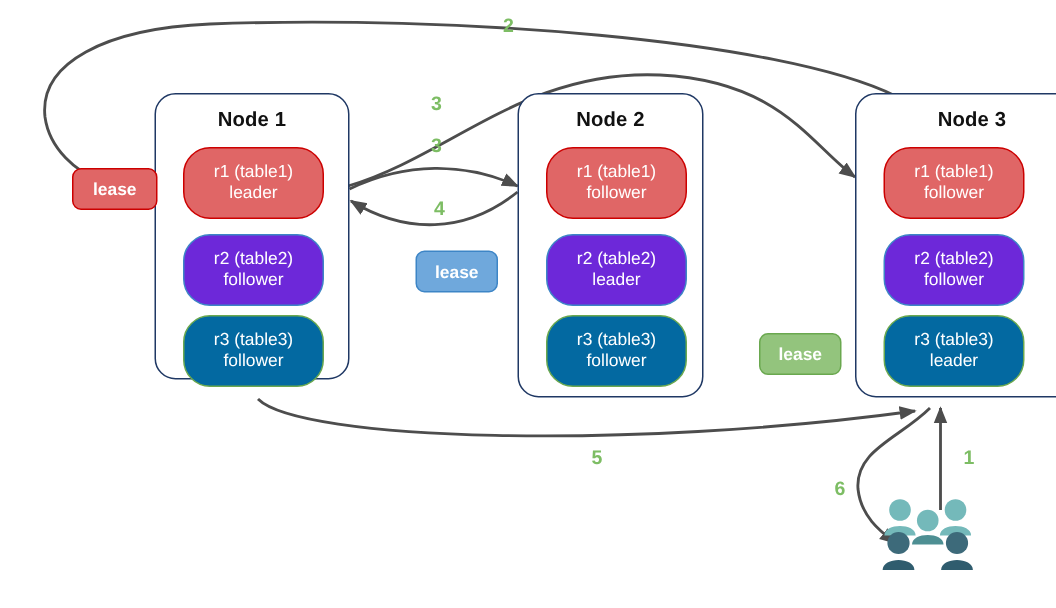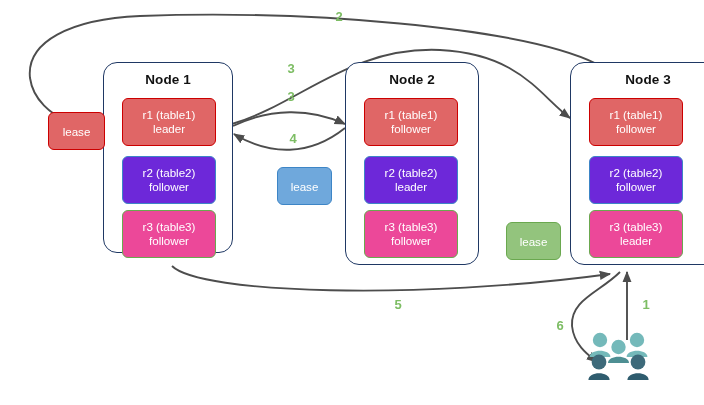--- a/index.html
+++ b/index.html
@@ -42,53 +42,54 @@
     font-weight: bold;
     color: #111111;
     letter-spacing: 0.1px;
   }
   .replica {
     position: absolute;
     left: 18px;
     width: 94px;
     height: 48px;
     box-sizing: border-box;
-    border-radius: 6px;
+    border-radius: 18px;
     display: flex;
     flex-direction: column;
     align-items: center;
     justify-content: center;
     color: #ffffff;
     font-size: 11.6px;
     line-height: 14.5px;
     text-align: center;
   }
   .replica .l1, .replica .l2 { display: block; }
   .rep-red {
     background: #e06666;
     border: 1.6px solid #cc0000;
   }
   .rep-blue {
     background: #6d28d9;
     border: 1.6px solid #3d85c6;
   }
   .rep-green {
-    background: #ec4899;
+    background: #0369a1;
     border: 1.6px solid #6aa84f;
   }
   .lease-badge {
     position: absolute;
     box-sizing: border-box;
-    height: 38px;
+    height: 28px;
     border-radius: 6px;
     display: flex;
     align-items: center;
     justify-content: center;
     color: #ffffff;
     font-size: 11.6px;
+    font-weight: bold;
   }
   .lease-red  { background: #e06666; border: 1.6px solid #cc0000; }
   .lease-blue { background: #6fa8dc; border: 1.6px solid #3d85c6; }
   .lease-green{ background: #93c47d; border: 1.6px solid #6aa84f; }
   .edge-label {
     position: absolute;
     color: #7dbd64;
     font-size: 13px;
     font-weight: bold;
     text-align: center;
@@ -138,21 +139,21 @@
     <div class="replica rep-blue" style="top:93px;">
       <span class="l1">r2 (table2)</span>
       <span class="l2">follower</span>
     </div>
     <div class="replica rep-green" style="top:147px;">
       <span class="l1">r3 (table3)</span>
       <span class="l2">follower</span>
     </div>
   </div>
 
-  <div class="node-box" style="left:345px; top:62px; width:134px; height:203px;">
+  <div class="node-box" style="left:345px; top:62px; width:124px; height:203px;">
     <div class="node-title">Node 2</div>
     <div class="replica rep-red" style="top:35px;">
       <span class="l1">r1 (table1)</span>
       <span class="l2">follower</span>
     </div>
     <div class="replica rep-blue" style="top:93px;">
       <span class="l1">r2 (table2)</span>
       <span class="l2">leader</span>
     </div>
     <div class="replica rep-green" style="top:147px;">

